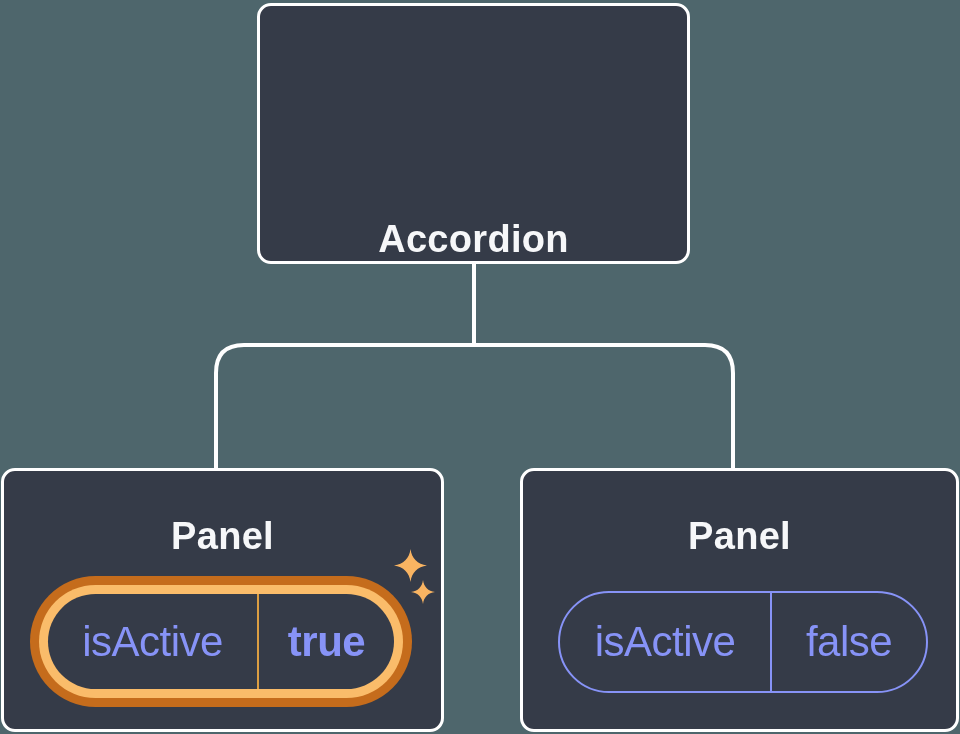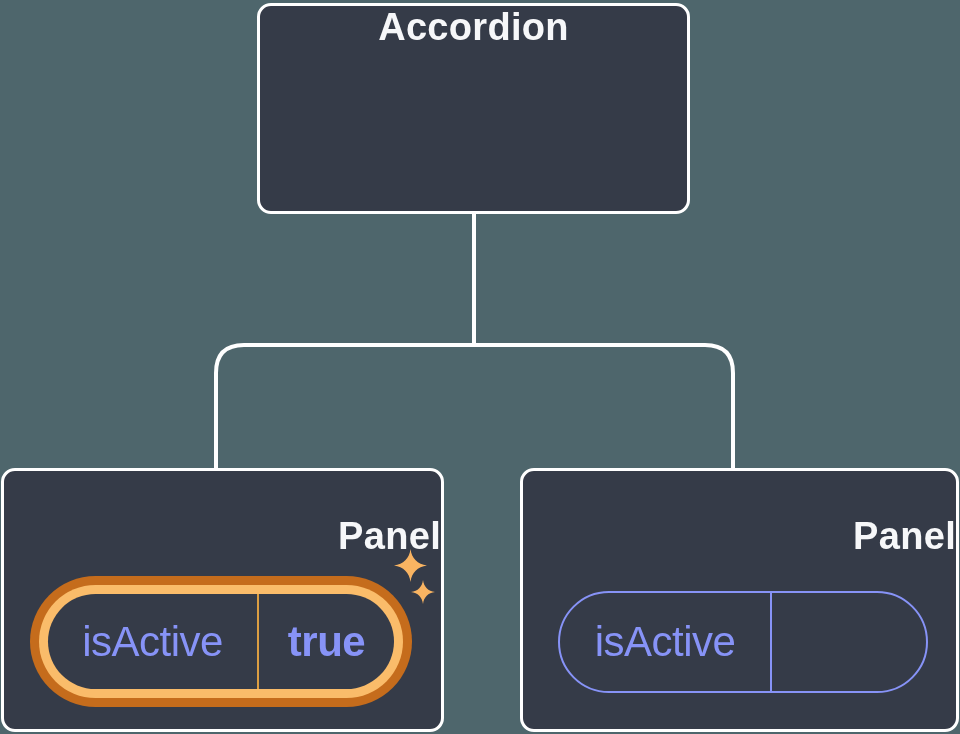--- a/index.html
+++ b/index.html
@@ -21,44 +21,44 @@
   }
   .node {
     position: absolute;
     background: #353B48;
     border: 3.5px solid #FFFFFF;
     border-radius: 14px;
     box-sizing: border-box;
   }
   .node-accordion {
     left: 257px; top: 3px;
-    width: 433px; height: 211px;
+    width: 433px; height: 261px;
     display: flex;
-    align-items: flex-start;
+    align-items: flex-end;
     justify-content: center;
   }
   .node-panel-left {
     left: 1px; top: 468px;
     width: 443px; height: 264px;
   }
   .node-panel-right {
     left: 520px; top: 468px;
     width: 439px; height: 264px;
   }
   .node-title {
     color: #F6F7F9;
     font-size: 38px;
     font-weight: 600;
     letter-spacing: 0.3px;
   }
   .panel-title {
     position: absolute;
     left: 0; top: 44px;
     width: 100%;
-    text-align: right;
+    text-align: center;
     line-height: 42px;
   }
   
   .ring-outer {
     position: absolute;
     left: 26px; top: 105px;
     width: 382px; height: 131px;
     background: #C56C1C;
     border-radius: 999px;
   }
@@ -147,16 +147,17 @@
     <svg class="sparkle sparkle-small" viewBox="0 0 24 24" xmlns="http://www.w3.org/2000/svg">
       <path d="M12 0C12.9 6.9 17.1 11.1 24 12C17.1 12.9 12.9 17.1 12 24C11.1 17.1 6.9 12.9 0 12C6.9 11.1 11.1 6.9 12 0Z" fill="#F9B462"></path>
     </svg>
   </div>
 
   <div class="node node-panel-right">
     <div class="node-title panel-title">Panel</div>
 
     <div class="pill-inactive">
       <div class="pill-cell pill-cell-name">isActive</div>
+      <div class="pill-cell">false</div>
     </div>
   </div>
 
 </div>
 
 </body></html>

